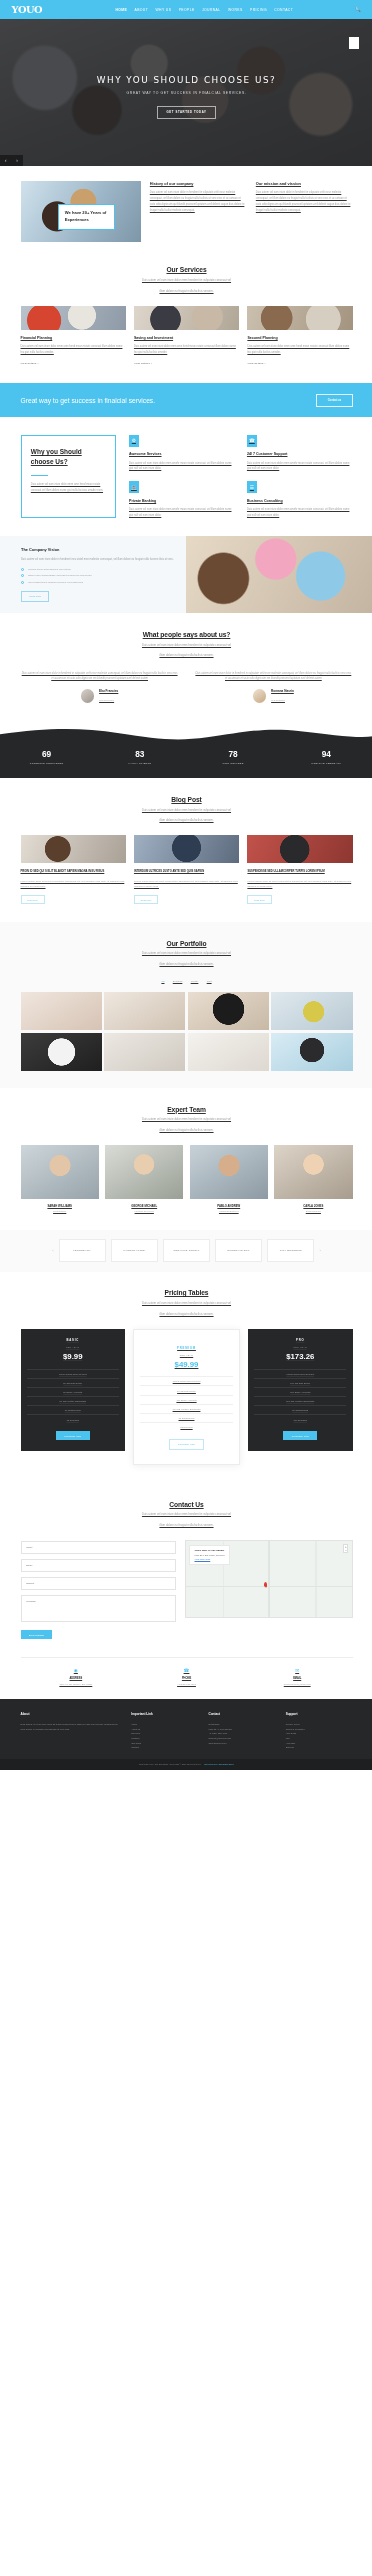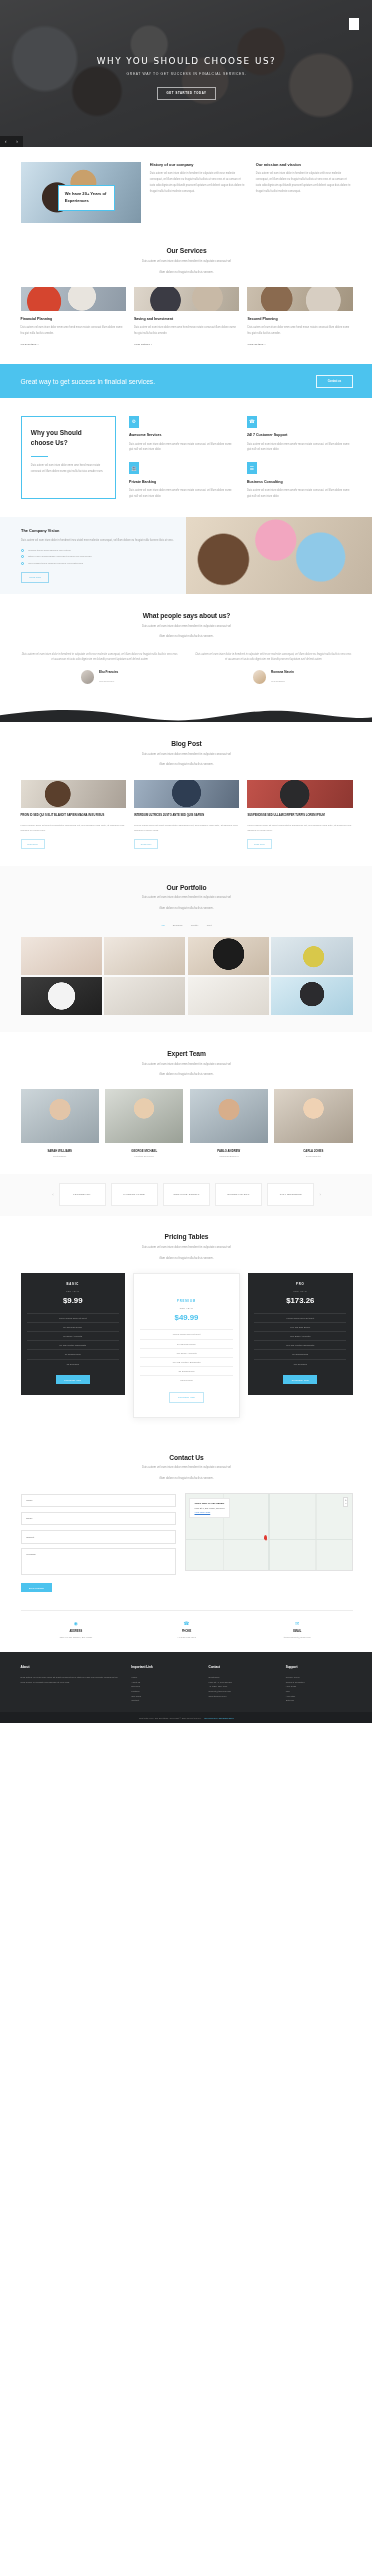--- a/index.html
+++ b/index.html
@@ -5,21 +5,21 @@
   * { margin:0; padding:0; box-sizing:border-box; }
   html,body { width:373px; }
   body {
     font-family:"Liberation Sans", sans-serif;
     background:#ffffff;
     color:#333;
     width:373px;
     overflow-x:hidden;
   }
   .wrap { width:373px; margin:0 auto; }
-  .container { width:332px; margin:0 auto; }
+  .container { width:332px; margin:0 auto;text-decoration:underline; }
 
   
   .topbar {
     background:#4cc3ee;
     height:19px;
     display:flex;
     align-items:center;
     padding:0 11.4px;
     position:relative;
     z-index:20;
@@ -446,21 +446,21 @@
     flex:1;
     background:#252729;
     color:#fff;
     text-align:center;
     padding:9.3px 6.2px 10.4px;
   }
   .price-card.featured {
     background:#fff;
     color:#333;
     border:0.5px solid #ececec;
-    padding-top:25px; padding-bottom:14.5px;
+    padding-top:16px; padding-bottom:14.5px;
     box-shadow:0 1px 7.3px rgba(0,0,0,0.07);
   }
   .price-name {
     font-size:2.8px; letter-spacing:0.8px; text-transform:uppercase;
     font-weight:bold;
   }
   .price-sub { font-size:2.2px; color:#8e8e8e; margin:4.1px 0 4.1px; letter-spacing:0.3px; }
   .price-amt { font-size:7.8px; font-weight:bold; }
   .price-card.featured .price-amt { color:#4cc3ee; }
   .price-card.featured .price-name { color:#4cc3ee; }
@@ -581,20 +581,34 @@
     color:#7d7d7d;
     font-size:2.2px;
   }
   .fbar .hl { color:#4cc3ee; }
 </style>
 </head>
 <body>
 
 <div class="wrap">
 
+  <div class="topbar">
+    <div class="logo">YOUO</div>
+    <nav class="nav">
+      <a href="#" class="active">HOME</a>
+      <a href="#">ABOUT</a>
+      <a href="#">WHY US</a>
+      <a href="#">PEOPLE</a>
+      <a href="#">JOURNAL</a>
+      <a href="#">WORKS</a>
+      <a href="#">PRICING</a>
+      <a href="#">CONTACT</a>
+    </nav>
+    <div class="search-ico">🔍</div>
+  </div>
 
   <section class="hero">
     <div class="hero-side-box"></div>
     <div class="hero-inner">
       <h1>WHY YOU SHOULD CHOOSE US?</h1>
       <p>GREAT WAY TO GET SUCCESS IN FINALCIAL SERVICES.</p>
       <button class="hero-btn">GET STARTED TODAY</button>
     </div>
     <div class="hero-arrows">
       <span>‹</span>
@@ -735,20 +749,38 @@
         </div>
       </div>
     </div>
   </section>
 
   <div class="wave">
     <svg viewBox="0 0 720 30" preserveAspectRatio="none" aria-hidden="true">
       <path d="M0,16 C90,4 150,2 230,14 C300,25 340,30 400,22 C470,12 510,2 580,10 C640,17 690,24 720,20 L720,30 L0,30 Z" fill="#252729"></path>
     </svg>
   </div>
+  <section class="counters">
+    <div class="counter">
+      <b>69</b>
+      <span>PROJECTS COMPLETED</span>
+    </div>
+    <div class="counter">
+      <b>83</b>
+      <span>HAPPY CLIENTS</span>
+    </div>
+    <div class="counter">
+      <b>78</b>
+      <span>WON COFFEES</span>
+    </div>
+    <div class="counter">
+      <b>94</b>
+      <span>POSITIVE FEEDBACK</span>
+    </div>
+  </section>
 
   <section class="sec">
     <div class="container">
       <div class="sec-head">
         <h2>Blog Post</h2>
         <p>Duis autem vel eum iriure dolor emm hendrerit in vulputate conseuat vel</p>
         <p>illum dolore eu feugiat nulla facilsis veroem.</p>
       </div>
       <div class="blog-cards">
         <div class="blog-card">

